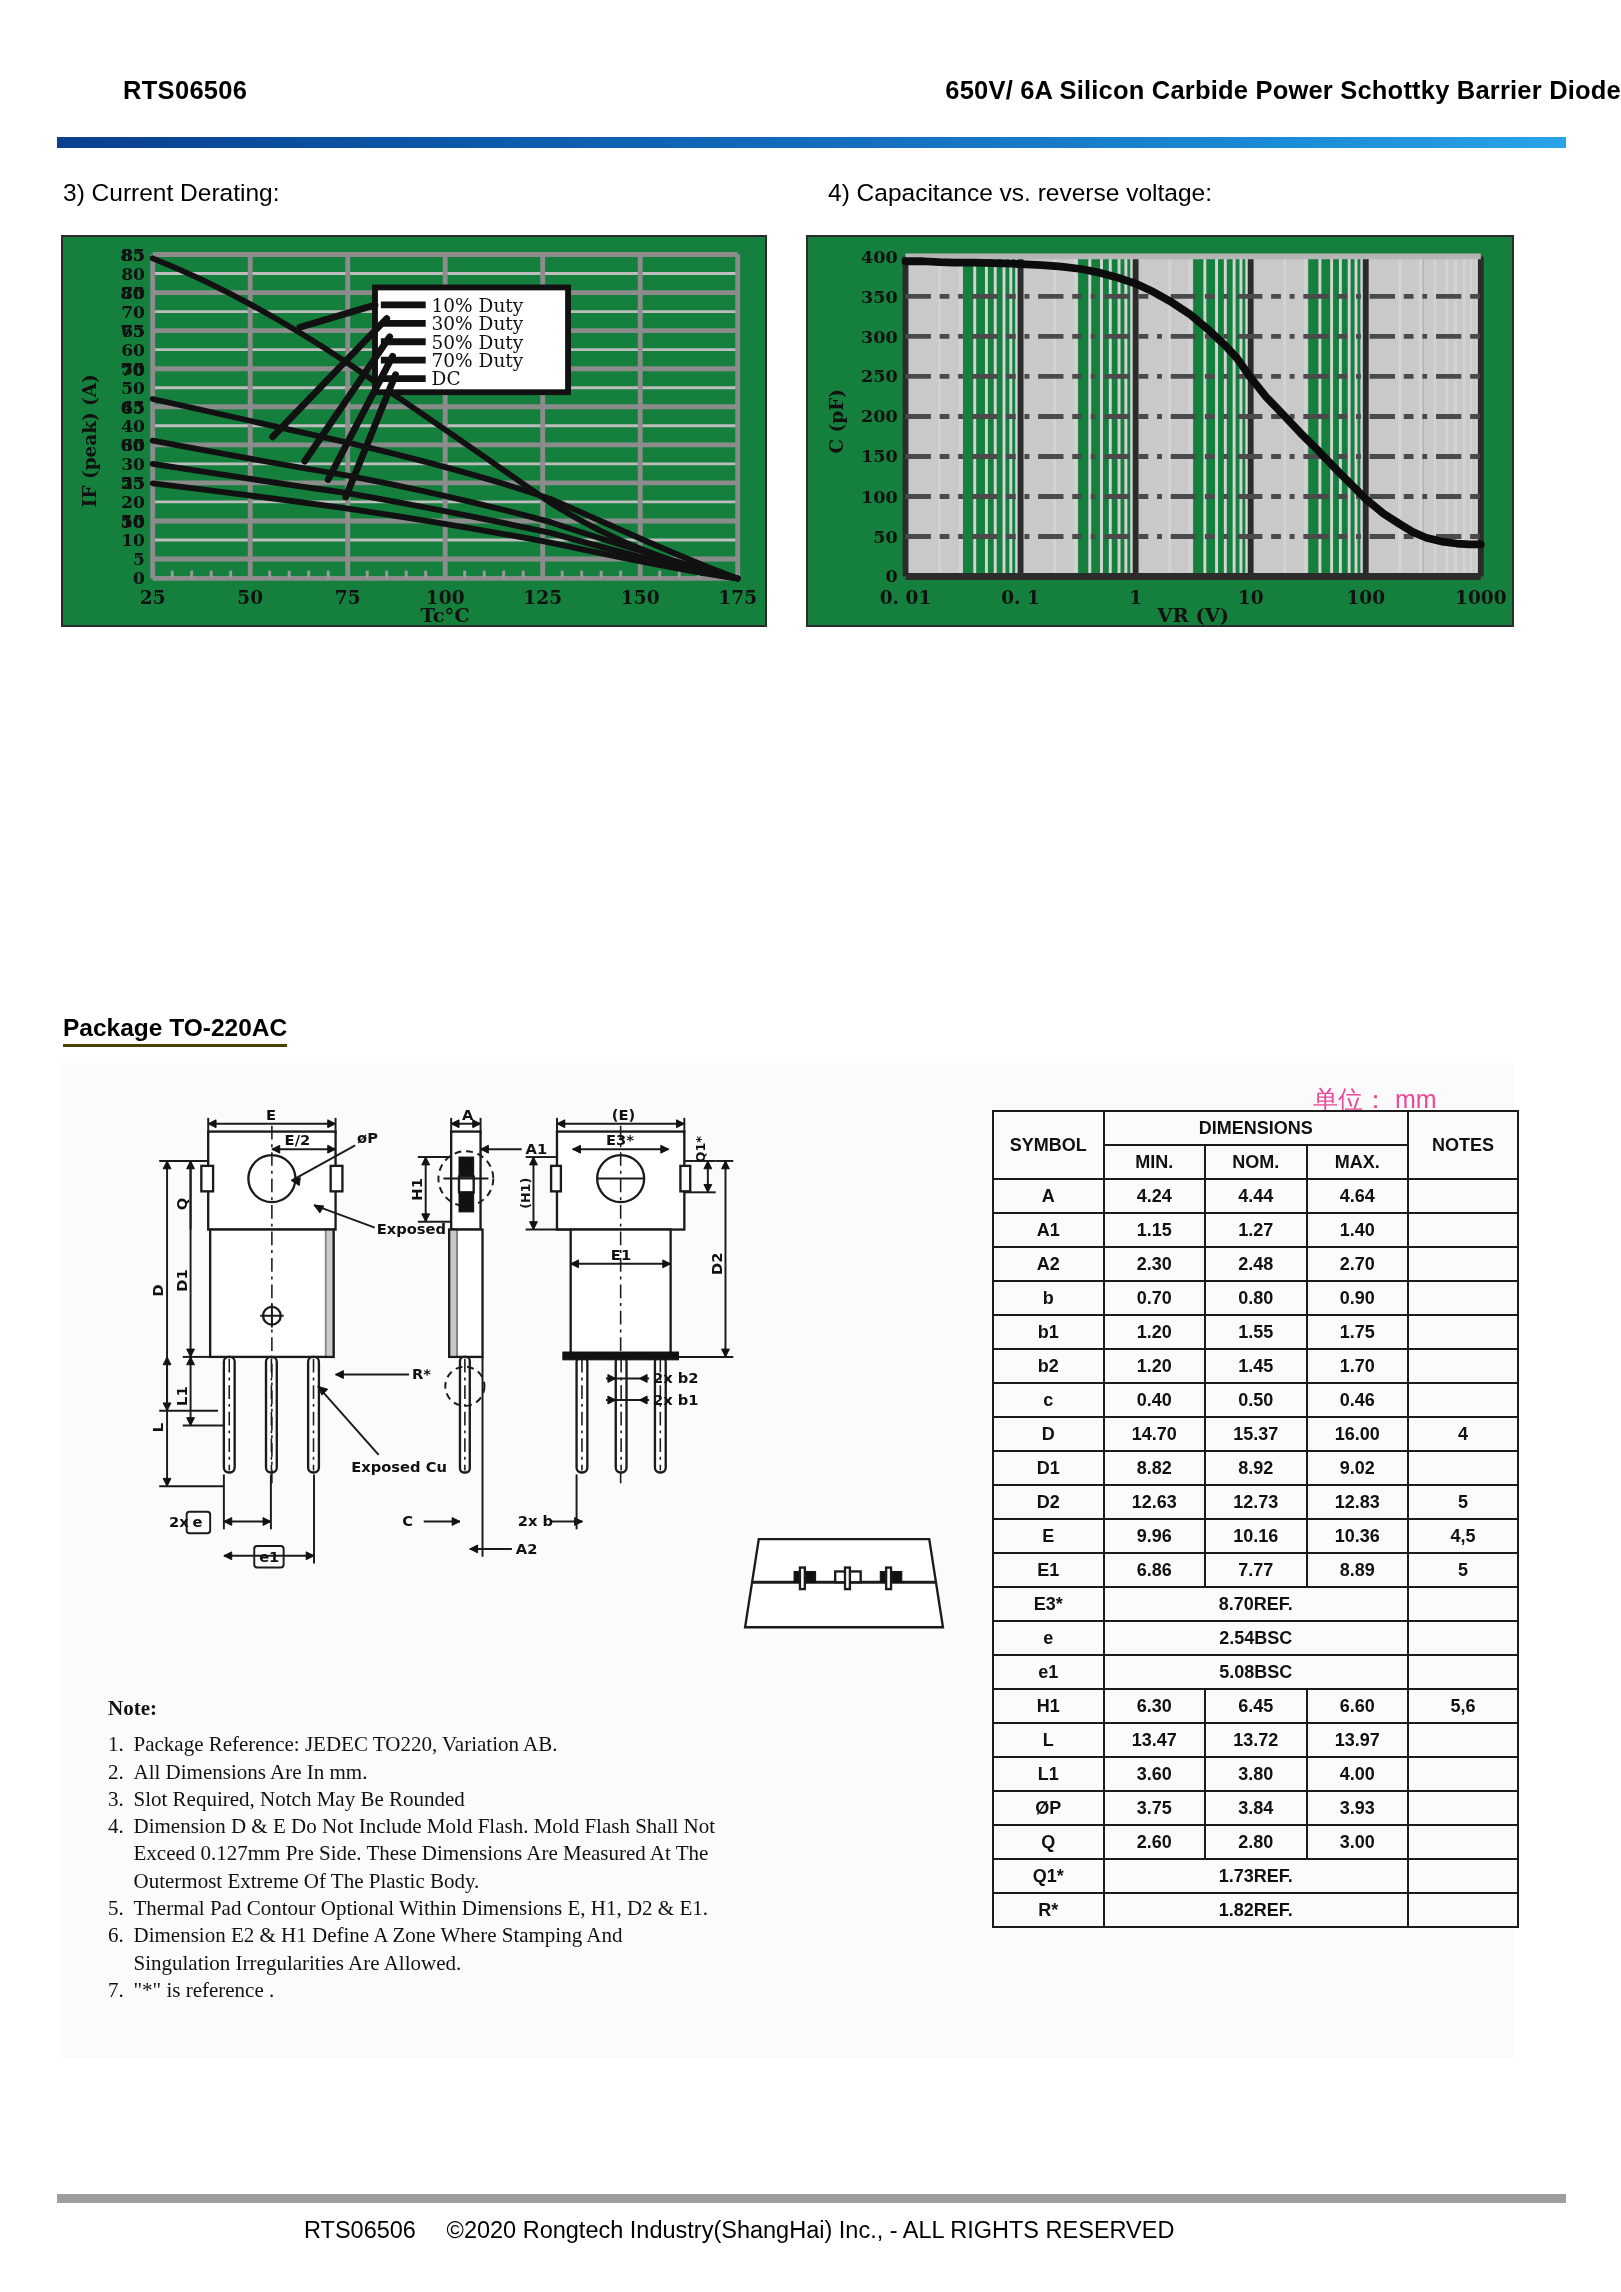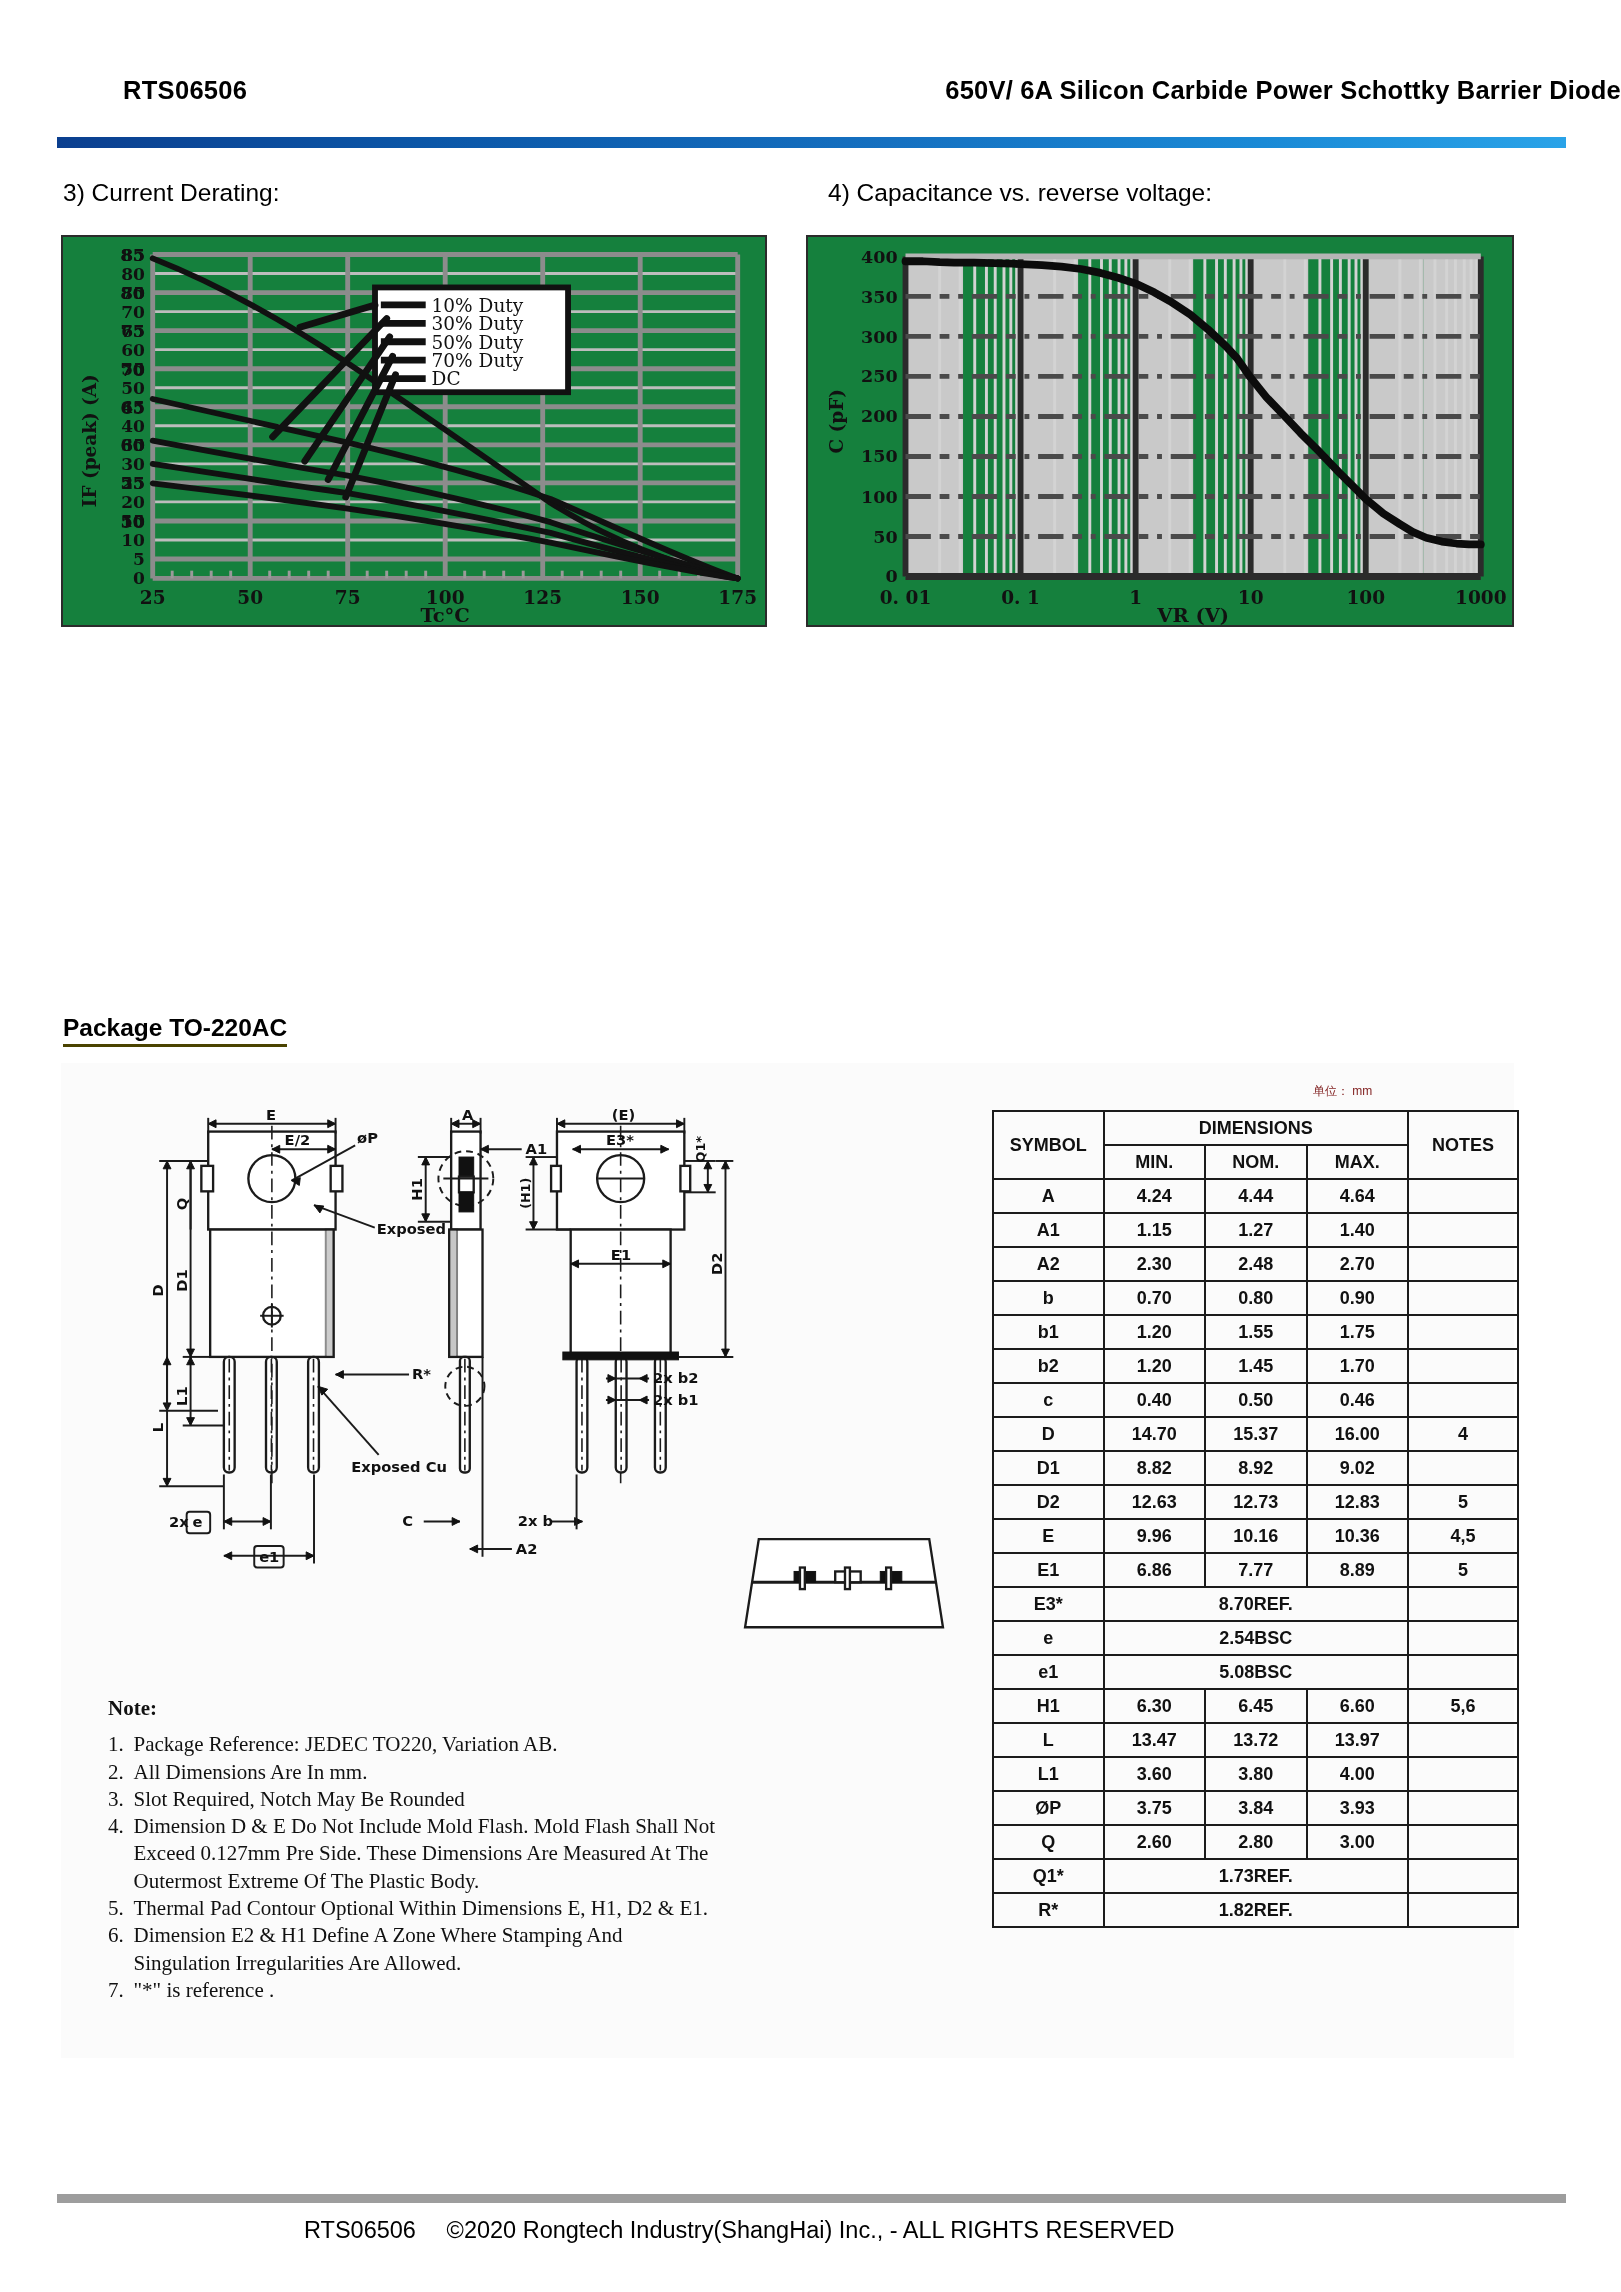--- a/index.html
+++ b/index.html
@@ -58,22 +58,22 @@
   
   #notes{position:absolute;left:47px;top:632px;width:608px;
          font-family:"Liberation Serif",serif;font-size:21px;line-height:1.30;color:#111;}
   #notes .n-title{font-weight:bold;margin-bottom:9px;}
   #notes ol{list-style:none;margin:0;padding:0;}
   #notes li{display:flex;margin-bottom:0px;}
   #notes li .num{width:25.5px;flex:0 0 25.5px;}
   #notes li .txt{flex:1;}
 
   
-  #unit-label{position:absolute;left:1313px;top:1083px;font-size:12px;
-              font-family:"Liberation Sans",sans-serif;color:#7f1d1d;}
+  #unit-label{position:absolute;left:1313px;top:1083px;font-size:25px;
+              font-family:"Liberation Sans",sans-serif;color:#ec4899;}
   #dim-table-wrap{position:absolute;left:992px;top:1110px;width:527px;}
   table.dims{border-collapse:collapse;width:527px;
              font-family:"Liberation Sans",sans-serif;font-size:18px;font-weight:bold;}
   table.dims th,table.dims td{border:2px solid #1b1b1b;text-align:center;color:#111;
              height:32px;padding:0;line-height:1;}
   table.dims th{font-weight:bold;}
   table.dims .c-sym{width:110px;}
   table.dims .c-v{width:102px;border-radius:11px;}
   table.dims .c-notes{width:110px;}
 

